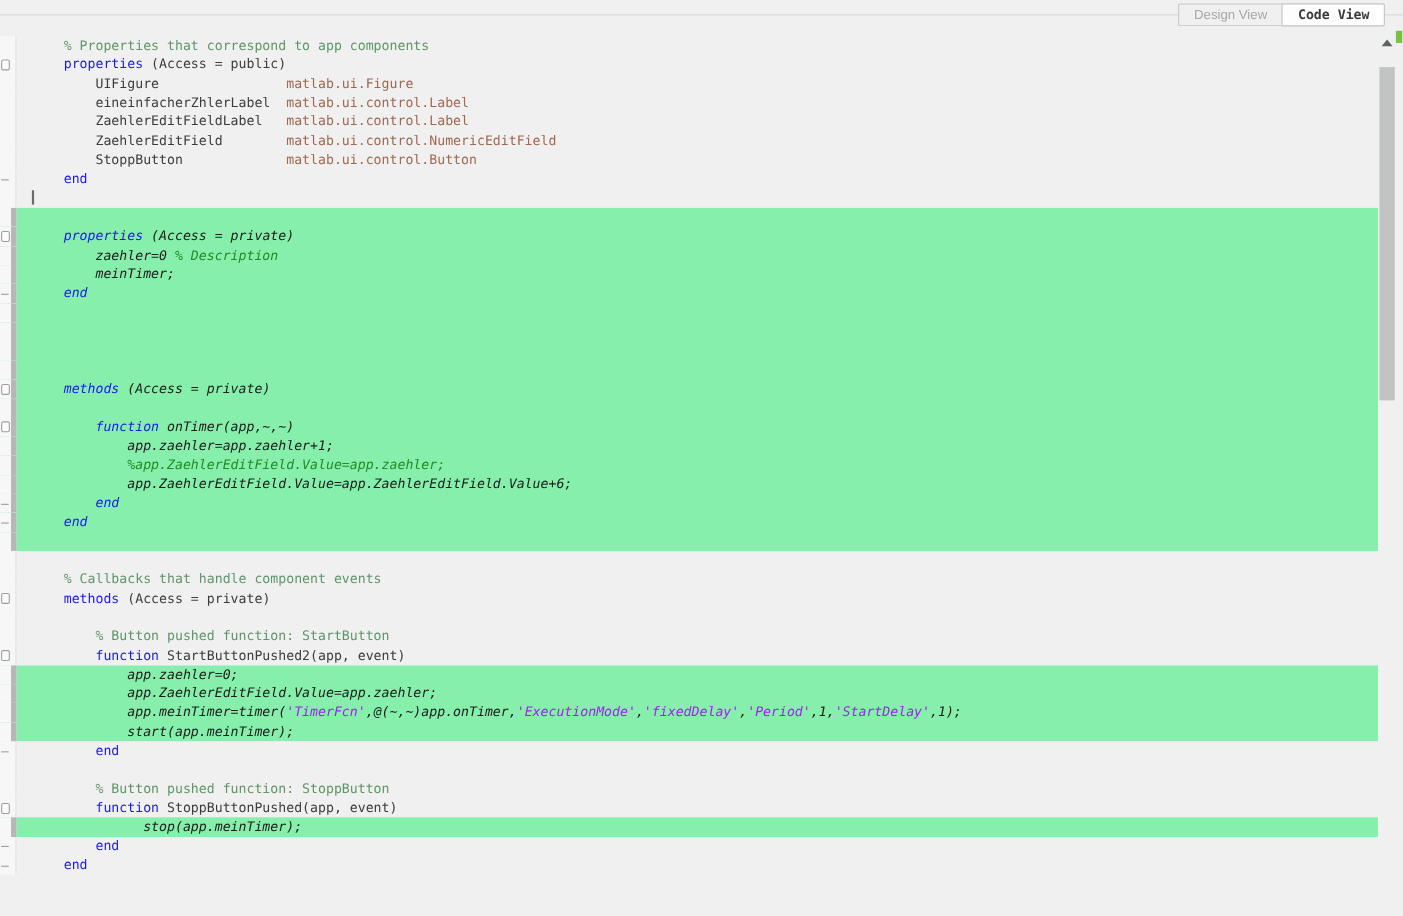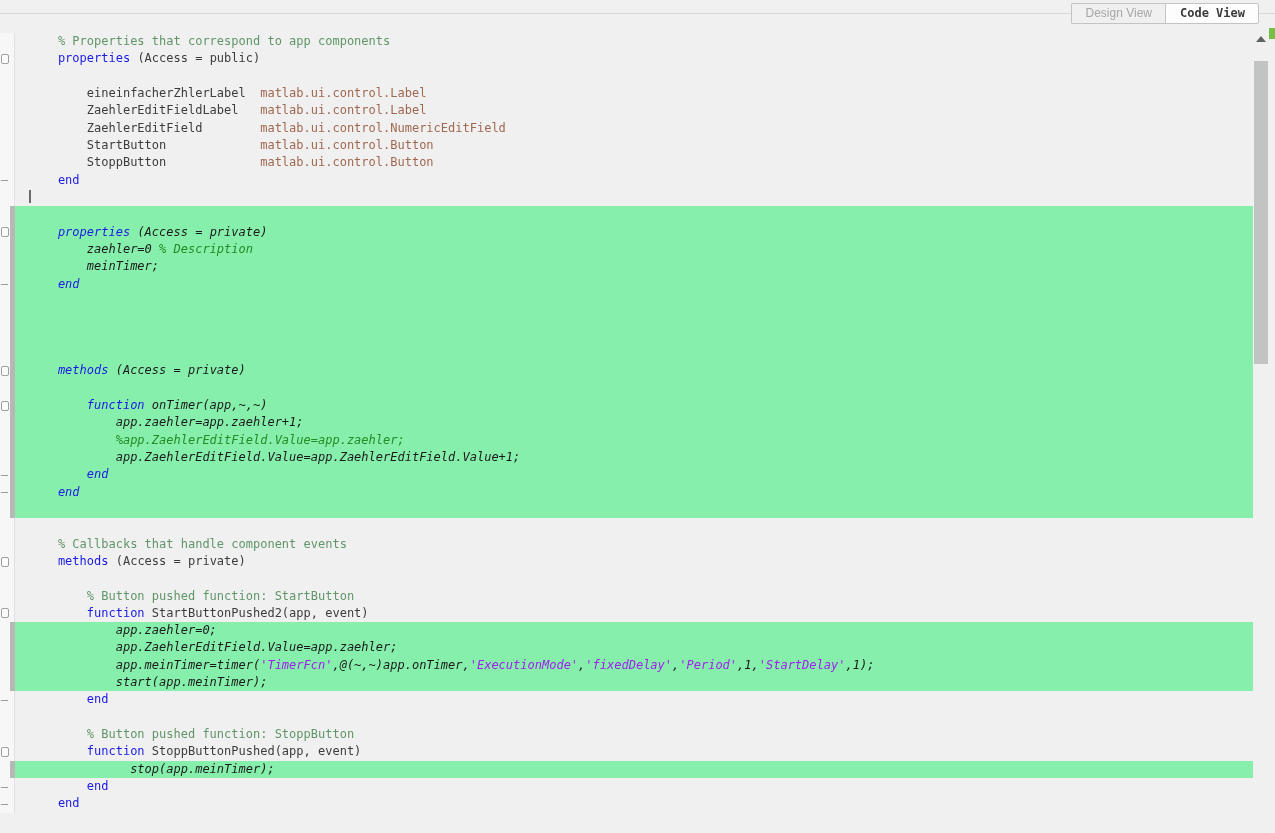--- a/index.html
+++ b/index.html
@@ -86,20 +86,21 @@
             <span class="gutter">
               <span class="rail"></span>
               <span class="fold-sq"></span>
             </span>
             <span class="code"><span class="c-kw">    properties</span><span class="c-txd"> (Access = public)</span></span>
           </div>
           <div class="line">
             <span class="gutter">
               <span class="rail"></span>
             </span>
+            <span class="code"><span class="c-txd">        UIFigure                </span><span class="c-ty">matlab.ui.Figure</span></span>
           </div>
           <div class="line">
             <span class="gutter">
               <span class="rail"></span>
             </span>
             <span class="code"><span class="c-txd">        eineinfacherZhlerLabel  </span><span class="c-ty">matlab.ui.control.Label</span></span>
           </div>
           <div class="line">
             <span class="gutter">
               <span class="rail"></span>
@@ -109,26 +110,20 @@
           <div class="line">
             <span class="gutter">
               <span class="rail"></span>
             </span>
             <span class="code"><span class="c-txd">        ZaehlerEditField        </span><span class="c-ty">matlab.ui.control.NumericEditField</span></span>
           </div>
           <div class="line">
             <span class="gutter">
               <span class="rail"></span>
             </span>
-            <span class="code"><span class="c-txd">        StartButton             </span><span class="c-ty">matlab.ui.control.Button</span></span>
-          </div>
-          <div class="line">
-            <span class="gutter">
-              <span class="rail"></span>
-            </span>
             <span class="code"><span class="c-txd">        StoppButton             </span><span class="c-ty">matlab.ui.control.Button</span></span>
           </div>
           <div class="line">
             <span class="gutter">
               <span class="rail"></span>
               <span class="fold-dash"></span>
             </span>
             <span class="code"><span class="c-kw">    end</span></span>
           </div>
           <div class="line">
@@ -224,21 +219,21 @@
           <div class="line">
             <span class="gutter">
               <span class="rail"></span>
             </span>
             <span class="code"><span class="c-cm">            %app.ZaehlerEditField.Value=app.zaehler;</span></span>
           </div>
           <div class="line">
             <span class="gutter">
               <span class="rail"></span>
             </span>
-            <span class="code"><span class="c-tx">            app.ZaehlerEditField.Value=app.ZaehlerEditField.Value+1;</span></span>
+            <span class="code"><span class="c-tx">            app.ZaehlerEditField.Value=app.ZaehlerEditField.Value+6;</span></span>
           </div>
           <div class="line">
             <span class="gutter">
               <span class="rail"></span>
               <span class="fold-dash"></span>
             </span>
             <span class="code"><span class="c-kw">        end</span></span>
           </div>
           <div class="line">
             <span class="gutter">

